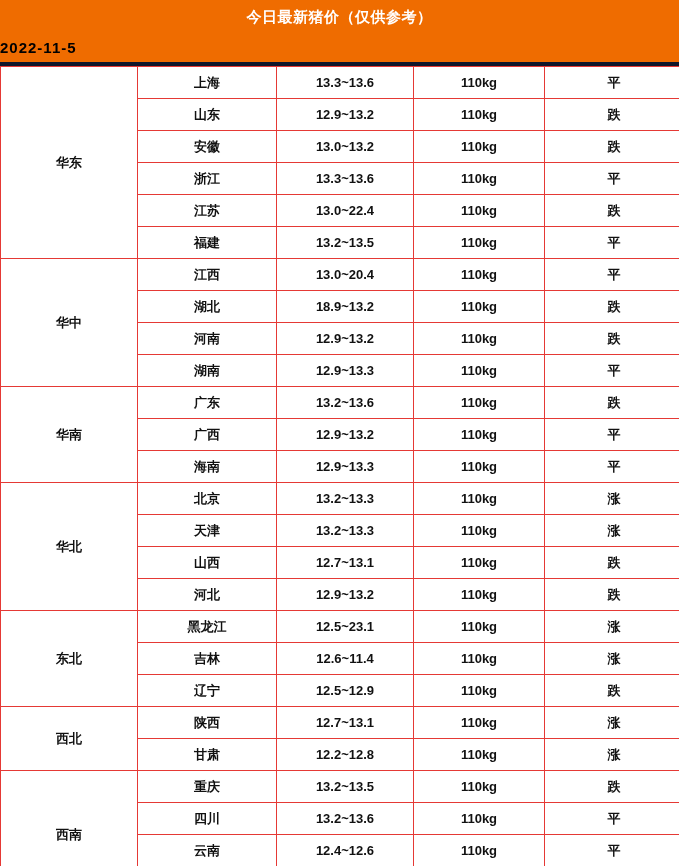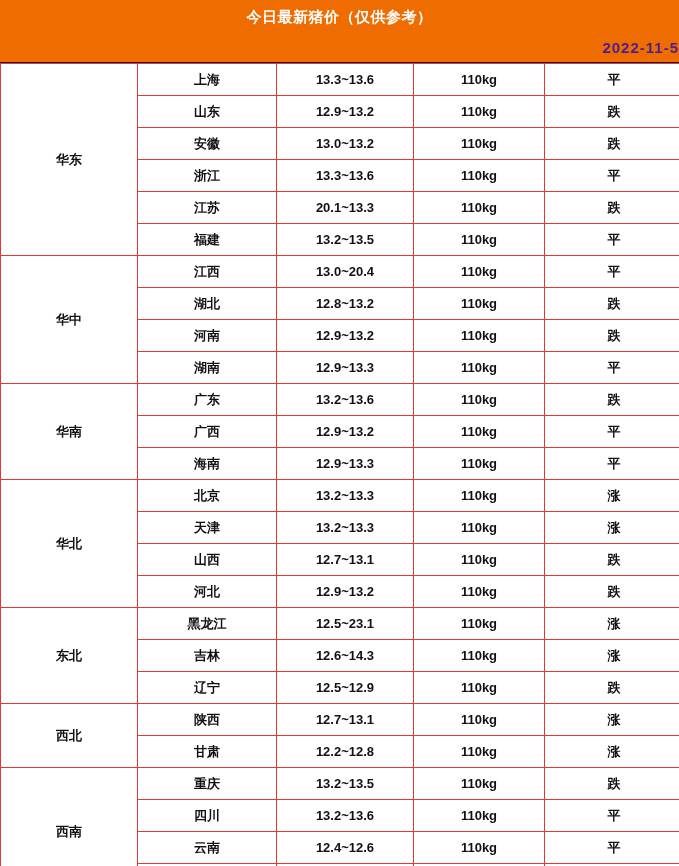--- a/index.html
+++ b/index.html
@@ -25,27 +25,27 @@
     color: #ffffff;
     font-size: 15px;
     font-weight: bold;
     text-align: center;
     line-height: 34px;
     height: 34px;
     letter-spacing: 0.5px;
   }
   .date-bar {
     background: #ef6c00;
-    color: #4c1d95;
+    color: #000000;
     font-size: 15px;
     font-weight: bold;
-    text-align: right;
+    text-align: left;
     line-height: 28px;
     height: 28px;
-    border-bottom: 1px solid #0f172a;
+    border-bottom: 4px solid #0f172a;
     letter-spacing: 1px;
   }
   table.price {
     border-collapse: collapse;
     width: 679px;
     table-layout: fixed;
   }
   table.price td {
     border: 1px solid #e53935;
     font-size: 13px;
@@ -110,40 +110,40 @@
           <td class="trend t-down">跌</td>
         </tr>
         <tr>
           <td class="province">浙江</td>
           <td class="price-range">13.3~13.6</td>
           <td class="weight">110kg</td>
           <td class="trend t-flat">平</td>
         </tr>
         <tr>
           <td class="province">江苏</td>
-          <td class="price-range">20.1~13.3</td>
+          <td class="price-range">13.0~22.4</td>
           <td class="weight">110kg</td>
           <td class="trend t-down">跌</td>
         </tr>
         <tr>
           <td class="province">福建</td>
           <td class="price-range">13.2~13.5</td>
           <td class="weight">110kg</td>
           <td class="trend t-flat">平</td>
         </tr>
         <tr>
           <td class="region" rowspan="4">华中</td>
           <td class="province">江西</td>
           <td class="price-range">13.0~20.4</td>
           <td class="weight">110kg</td>
           <td class="trend t-flat">平</td>
         </tr>
         <tr>
           <td class="province">湖北</td>
-          <td class="price-range">12.8~13.2</td>
+          <td class="price-range">18.9~13.2</td>
           <td class="weight">110kg</td>
           <td class="trend t-down">跌</td>
         </tr>
         <tr>
           <td class="province">河南</td>
           <td class="price-range">12.9~13.2</td>
           <td class="weight">110kg</td>
           <td class="trend t-down">跌</td>
         </tr>
         <tr>
@@ -198,21 +198,21 @@
         </tr>
         <tr>
           <td class="region" rowspan="3">东北</td>
           <td class="province">黑龙江</td>
           <td class="price-range">12.5~23.1</td>
           <td class="weight">110kg</td>
           <td class="trend t-up">涨</td>
         </tr>
         <tr>
           <td class="province">吉林</td>
-          <td class="price-range">12.6~14.3</td>
+          <td class="price-range">12.6~11.4</td>
           <td class="weight">110kg</td>
           <td class="trend t-up">涨</td>
         </tr>
         <tr>
           <td class="province">辽宁</td>
           <td class="price-range">12.5~12.9</td>
           <td class="weight">110kg</td>
           <td class="trend t-down">跌</td>
         </tr>
         <tr>

